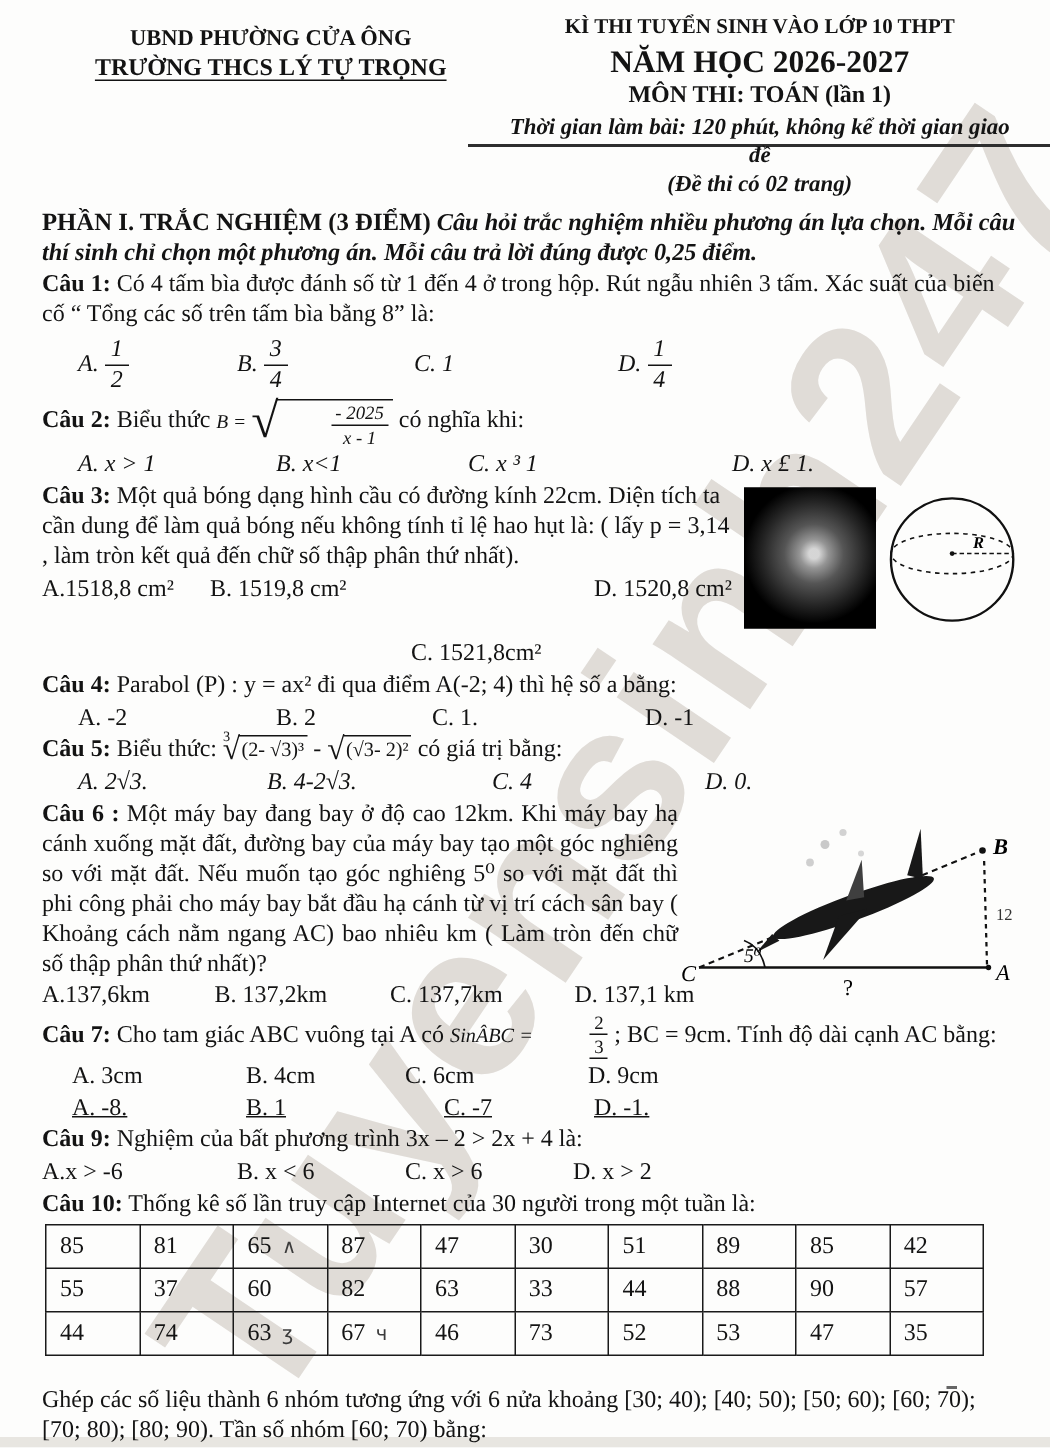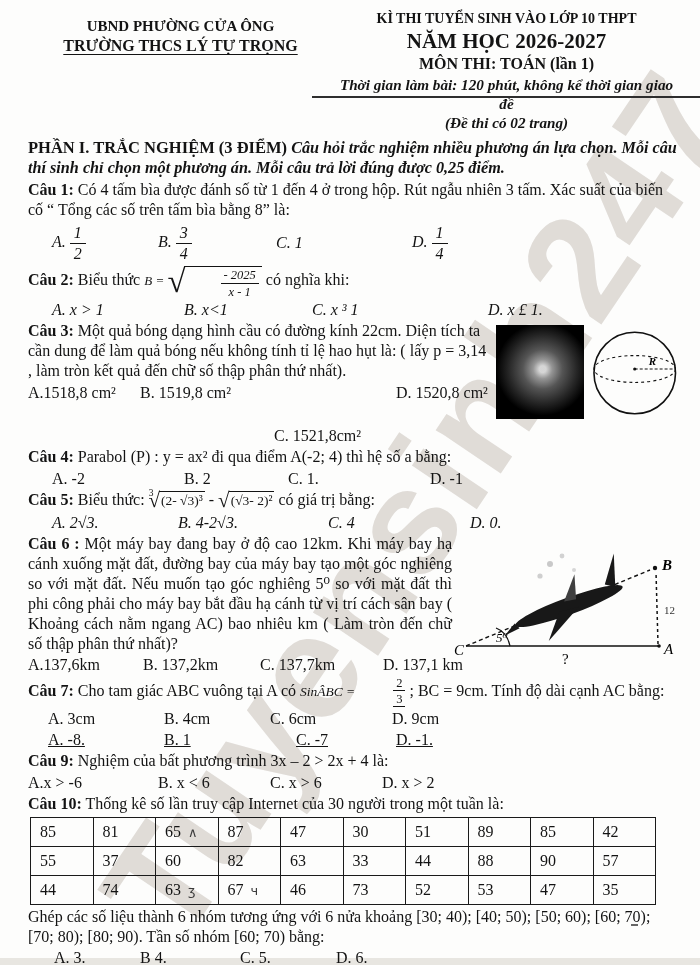--- a/index.html
+++ b/index.html
@@ -61,21 +61,21 @@
   .qwrap{position:relative;}
   .fig3{position:absolute;top:2px;right:-2px;width:186px;height:98px;display:flex;gap:3px;align-items:center;}
   .globe{width:88px;height:94px;background:#000;
     background-image:radial-gradient(circle at 53% 47%, rgba(225,225,225,.95) 0 5%, rgba(165,165,165,.9) 14%, rgba(100,100,100,.85) 29%, rgba(40,40,40,.95) 50%, #000 68%);
   }
   .fig6{position:absolute;top:-8px;right:-6px;width:232px;height:142px;}
   .q3text{padding-right:188px;}
   .q6text{margin-right:228px;text-align:justify;}
 
   
-  .itable{border-collapse:collapse;margin:3px 0 2px 2px;width:626px;border:1.8px solid #1a1a1a;}
+  .itable{border-collapse:collapse;margin:3px 0 20px 2px;width:626px;border:1.8px solid #1a1a1a;}
   .itable td{border:1.2px solid #1a1a1a;width:10%;height:28px;padding:0 0 0 9px;font-size:16px;vertical-align:middle;}
   .mark{color:#3c3c3c;font-size:13px;margin-left:7px;font-family:"DejaVu Sans",sans-serif;}
 
   svg text{font-family:"Liberation Serif","DejaVu Serif",serif;}
 </style>
 </head>
 <body>
 
 <div class="watermark">Tuyensinh247</div>
 <div class="artifact-line"></div>

